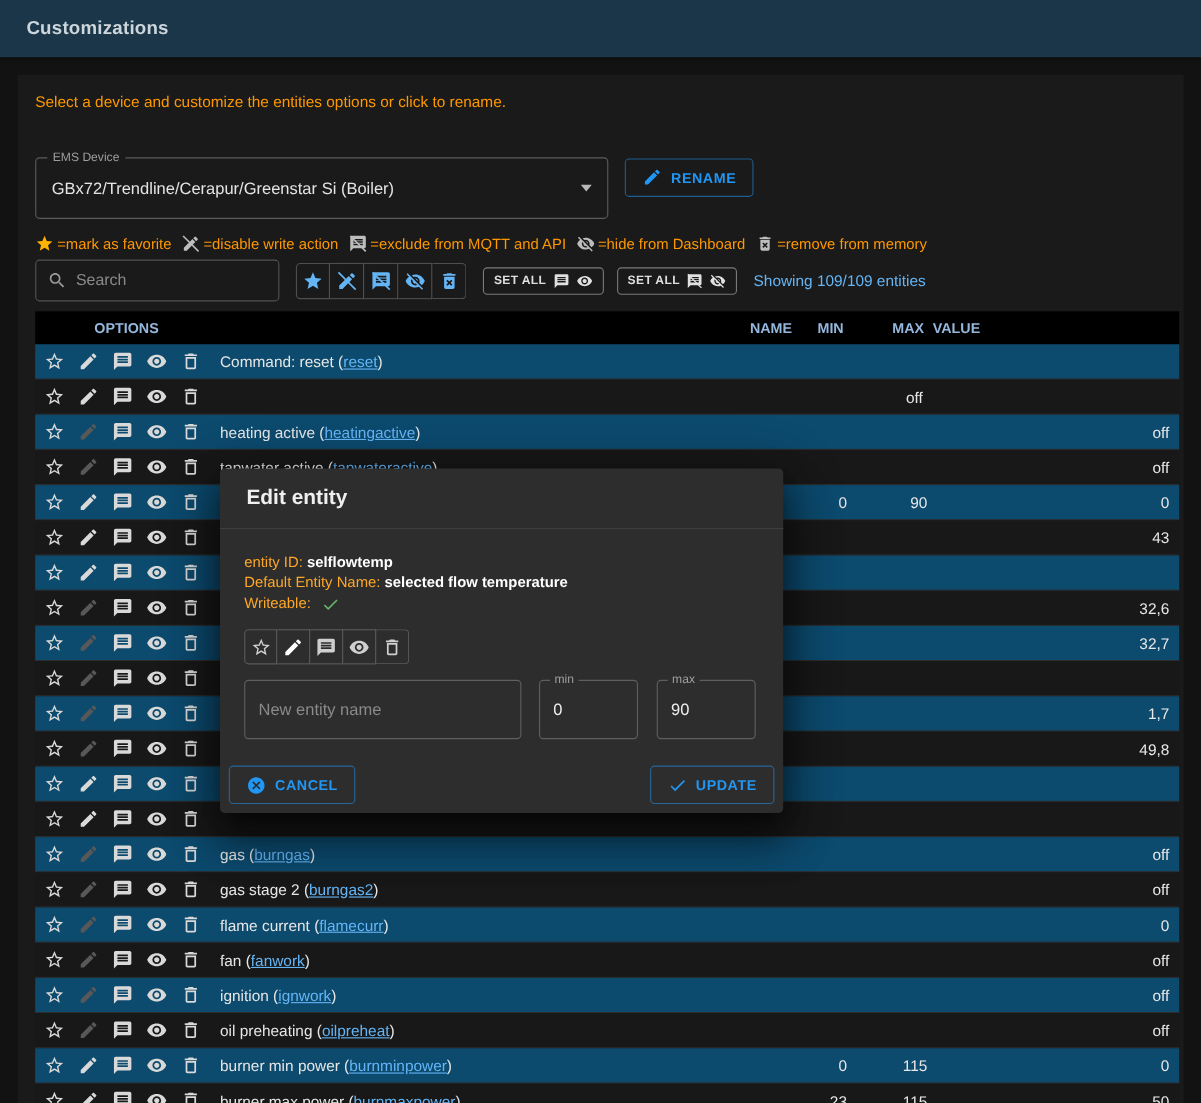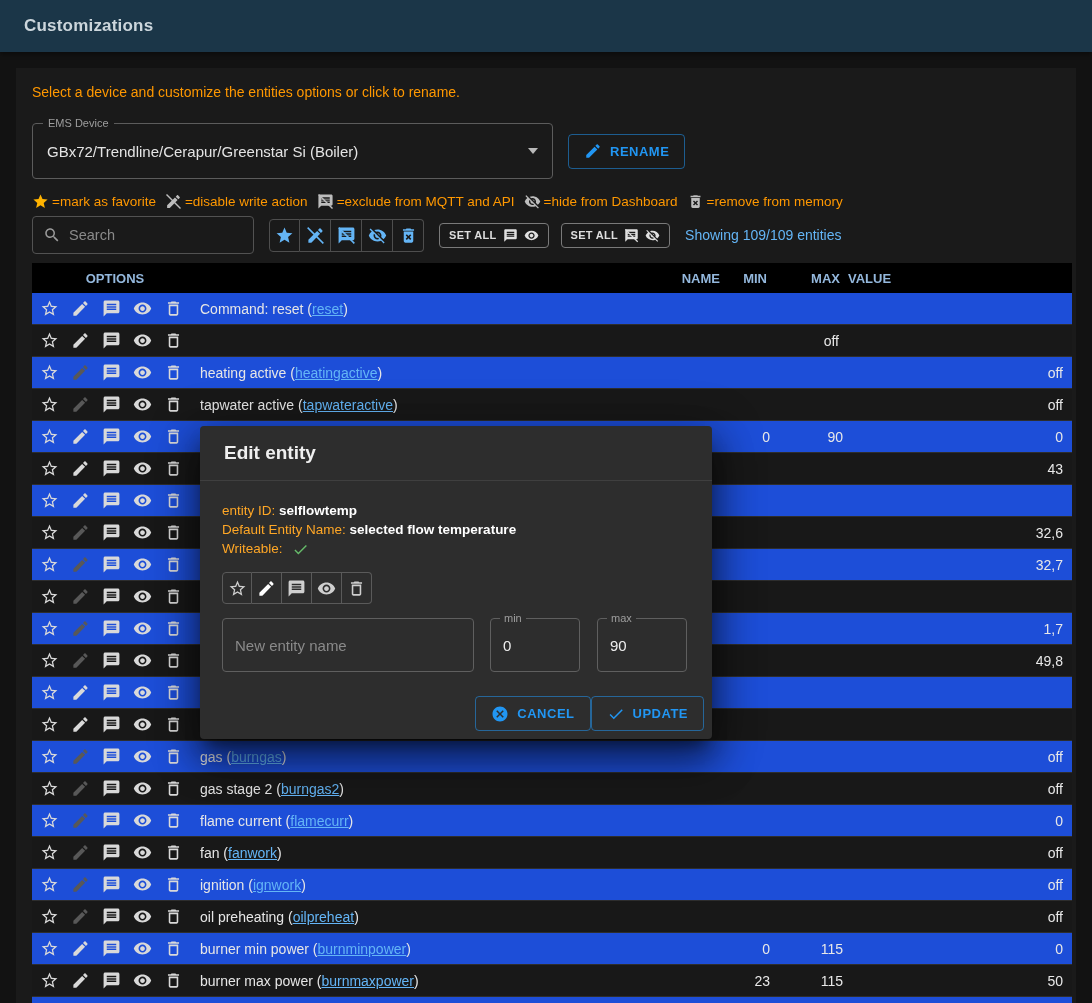--- a/index.html
+++ b/index.html
@@ -9,21 +9,21 @@
             padding:0 24px; box-shadow:0 2px 5px rgba(0,0,0,.45); }
   .appbar-title { color:#ccd6dc; font-size:17px; font-weight:700; letter-spacing:.2px; }
 
   .panel { margin:16px 16px 0 16px; background:#1a1a1a; padding:16px 4px 0 16px;
            height:935px; overflow:hidden; position:relative; }
 
   .intro { color:#ff9800; font-size:14px; line-height:17px; }
 
   .device-row { display:flex; align-items:center; gap:15px; margin-top:22px; }
   .mselect { position:relative; width:521px; height:56px; border:1px solid #5c5c5c;
-             border-radius:4px; display:flex; align-items:center; padding:0 14px; cursor:pointer; }
+             border-radius:4px; display:flex; align-items:center; padding:0 14px; cursor:pointer;margin-top:20px; }
   .mselect .sel-val { color:#e4e4e4; font-size:15px; flex:1; white-space:nowrap; overflow:hidden; }
   .mselect .flabel-out { position:absolute; top:-7px; left:10px; font-size:11px; color:#9e9e9e;
              background:#1a1a1a; padding:0 5px; }
   .caret { width:0; height:0; border-left:5px solid transparent; border-right:5px solid transparent;
            border-top:6px solid #b9b9b9; margin-left:8px; }
 
   .btn-blue { display:inline-flex; align-items:center; gap:8px; height:35px; padding:11px 15px;
               border:1px solid rgba(33,150,243,.55); border-radius:4px; background:transparent;
               color:#2196f3; font-weight:700; font-size:13px; letter-spacing:.5px; cursor:pointer;
               font-family:inherit; }
@@ -62,21 +62,21 @@
 
   .etable { margin-top:9px; width:100%; }
   .tgrid { display:grid; grid-template-columns:166px 522px 55px 73px 1fr; align-items:center; }
   .thead { height:30px; background:#000; color:#94b8dd; font-size:13px; font-weight:700; }
   .h-opt { text-align:center; }
   .h-name { text-align:right; }
   .h-min,.h-max { text-align:right; padding-right:8px; }
   .h-val { text-align:left; }
 
   .trow { height:32px; border-bottom:1px solid #2d2d2d; cursor:pointer; }
-  .trow.lt { background:#1d4ed8; }
+  .trow.lt { background:#0c4a6e; }
   .trow.dk { background:#181818; }
   .c-opts { display:flex; padding-left:2px; }
   .c-opts .obtn { width:31px; display:flex; align-items:center; justify-content:center; }
   .c-opts .ic { font-size:19px; color:#d9d9d9; }
   .c-opts .ic.dim { color:#585858; }
   .c-name { padding-left:2px; font-size:14px; color:#e6e6e6; white-space:nowrap; overflow:hidden; }
   .lnk { color:#64b5f6; text-decoration:underline; cursor:pointer; }
   .c-min,.c-max { text-align:right; padding-right:5px; color:#e8e8e8; font-size:14px; }
   .c-val { text-align:right; padding-right:9px; color:#e8e8e8; font-size:14px; }
 
@@ -101,21 +101,21 @@
             display:flex; align-items:center; padding:0 12px; }
   .namefield { width:252px; }
   .numfield { width:90px; }
   .numfield:last-child { margin-left:1px; }
   .mfield .flabel { position:absolute; top:-7px; left:9px; font-size:11px; color:#9e9e9e;
             background:#2d2d2d; padding:0 4px; }
   .mfield input { width:100%; background:transparent; border:0; outline:0; color:#eeeeee;
             font-size:15px; font-family:inherit; }
   .mfield input::placeholder { color:#8a8a8a; }
 
-  .dlg-actions { margin-top:auto; display:flex; justify-content:flex-end; gap:0; padding:8px; }
+  .dlg-actions { margin-top:auto; display:flex; justify-content:space-between; gap:0; padding:8px; }
 </style>
 </head>
 <body>
 
 <svg width="0" height="0" style="position:absolute" aria-hidden="true">
   <defs>
     <symbol id="i-star" viewBox="0 0 24 24">
         <path d="M12 17.27L18.18 21l-1.64-7.03L22 9.24l-7.19-.61L12 2 9.19 8.63 2 9.24l5.46 4.73L5.82 21z"></path>
       </symbol>
     <symbol id="i-star-o" viewBox="0 0 24 24">

